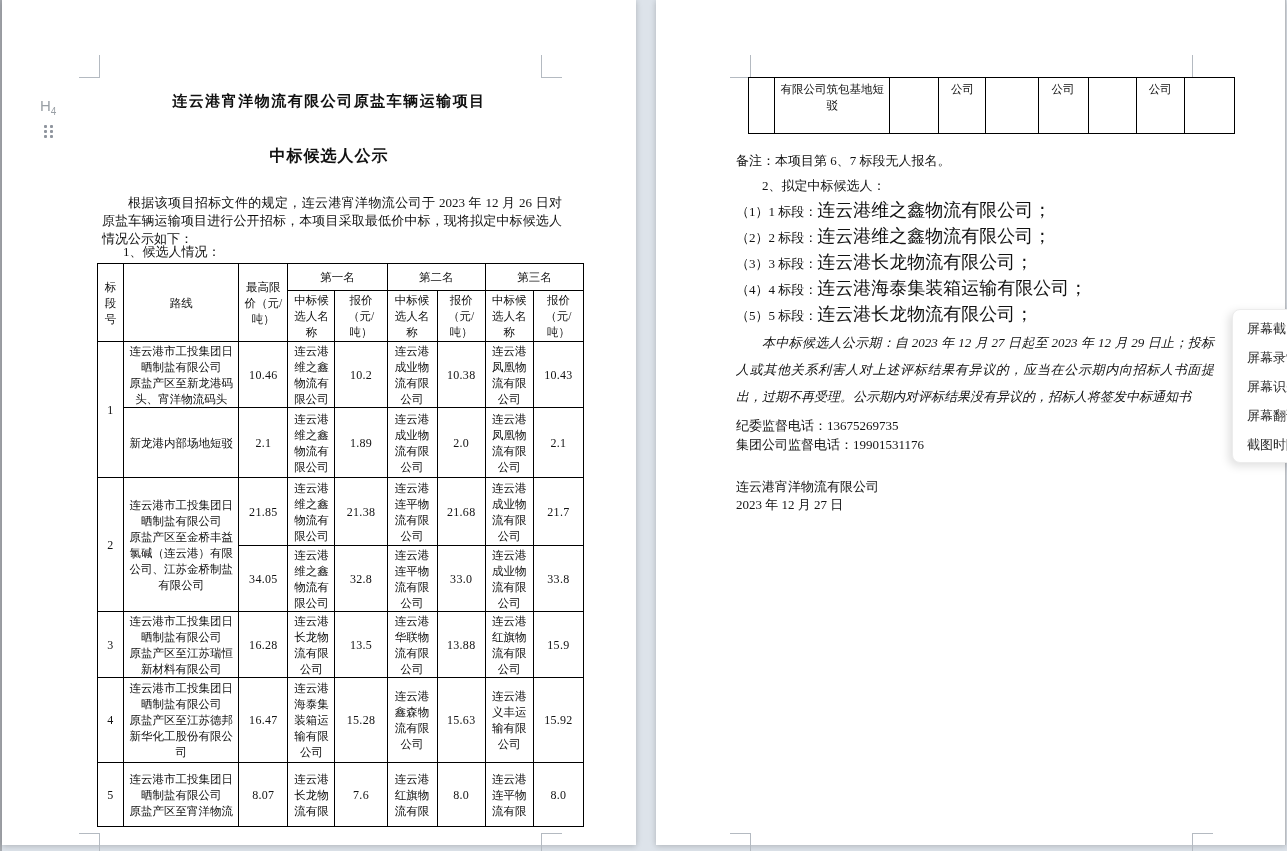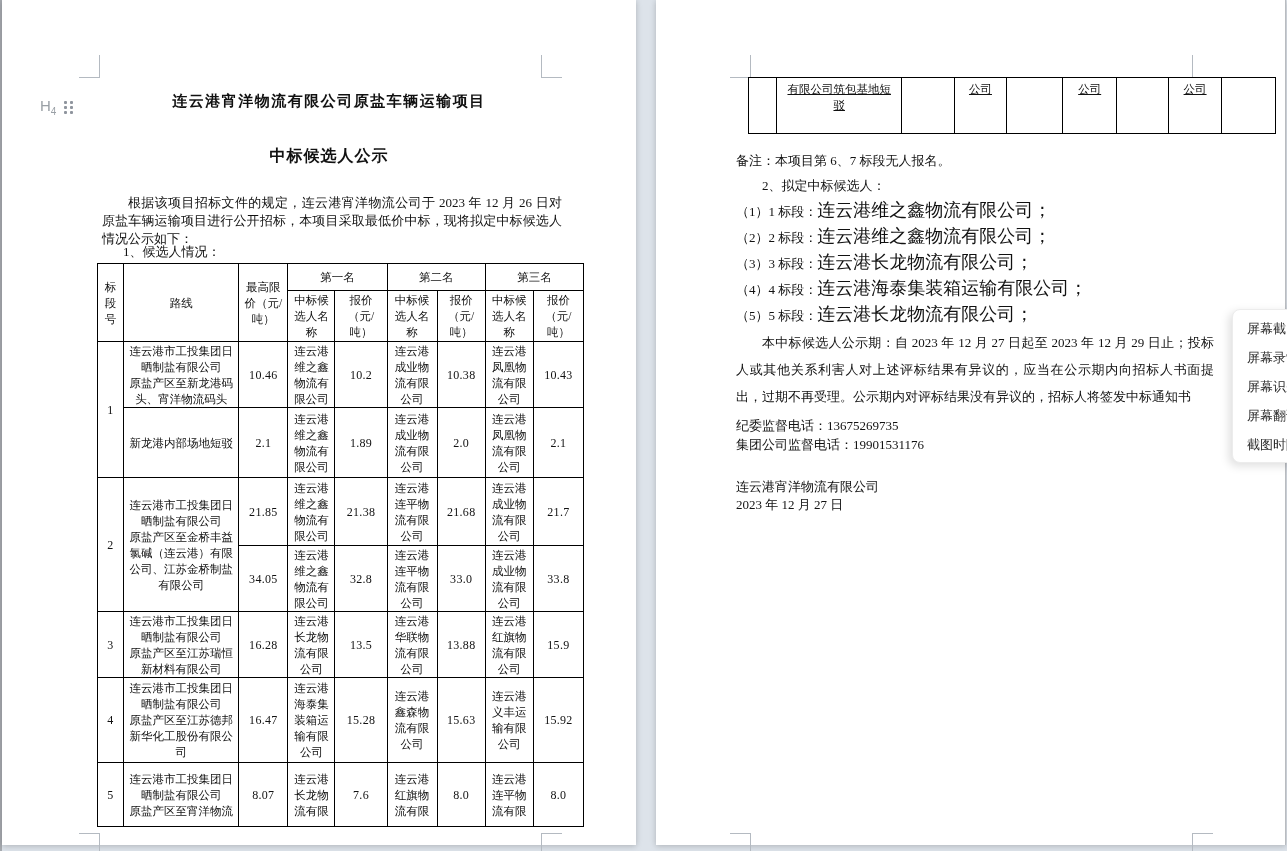--- a/index.html
+++ b/index.html
@@ -14,48 +14,48 @@
   .page-left{left:2px;width:634px;}
   .page-right{left:656px;width:629px;border-right:1px solid #b9bcc0;}
   
   .mark{position:absolute;width:20px;height:22px;}
   .mark.tl{border-right:1px solid #b4bac1;border-bottom:1px solid #b4bac1;}
   .mark.tr{border-left:1px solid #b4bac1;border-bottom:1px solid #b4bac1;}
   .mark.bl{border-right:1px solid #b4bac1;border-top:1px solid #b4bac1;height:17px;}
   .mark.br{border-left:1px solid #b4bac1;border-top:1px solid #b4bac1;height:17px;}
   
   .hmark{position:absolute;left:38px;top:97px;display:flex;align-items:center;gap:8px;color:#9aa0a6;
-         font-family:"Liberation Sans","DejaVu Sans",sans-serif;}
+         font-family:"Liberation Sans","DejaVu Sans",sans-serif;flex-direction:column;}
   .hmark .hlevel{font-size:15px;}
   .hmark .hlevel sub{font-size:10px;}
   .drag-dots{display:grid;grid-template-columns:3px 3px;grid-auto-rows:3px;gap:2px 3px;cursor:grab;}
   .drag-dots i{background:#8f959e;border-radius:1px;}
   
   .p1-title{position:absolute;left:97px;top:92px;width:460px;text-align:center;
             font-size:15px;font-weight:bold;letter-spacing:1.5px;}
   .p1-subtitle{position:absolute;left:97px;top:146px;width:460px;text-align:center;
                font-size:16px;font-weight:bold;letter-spacing:1px;}
   .p1-intro{position:absolute;left:95px;top:189px;width:460px;font-size:13px;line-height:18px;
             text-align:justify;text-indent:2em;margin:5px;}
   .p1-listhead{position:absolute;left:95px;top:243px;width:460px;font-size:13px;text-indent:2em;}
   
   table.bid{border-collapse:collapse;table-layout:fixed;position:absolute;background:#fff;}
   table.bid td,table.bid th{border:1px solid #000;padding:0 2px;text-align:center;vertical-align:middle;
        font-weight:normal;font-size:11.5px;line-height:16px;white-space:pre-line;overflow:hidden;}
   table.bid td.num{font-size:12px;letter-spacing:.3px;}
   #bid-table{left:95px;top:263px;width:487px;}
-  #cont-table{left:92px;top:77px;width:528px;text-decoration:underline;}
+  #cont-table{left:92px;top:77px;width:487px;}
   #cont-table td{vertical-align:top;padding-top:3px;}
   
   .p2-text{position:absolute;left:80px;top:148px;width:478px;font-size:13px;}
   .p2-note{line-height:25px;}
   .p2-subhead{line-height:25px;text-indent:2em;}
   .p2-item{line-height:25px;}
   .p2-item .val{font-size:18px;}
-  .p2-ann{margin:1px 0 0 0;line-height:27px;text-align:justify;text-indent:2em;}
+  .p2-ann{margin:1px 0 0 0;line-height:27px;text-align:justify;text-indent:2em;font-style:italic;}
   .p2-phones{margin-top:6px;line-height:19px;}
   .p2-sign{margin-top:24px;padding-right:20px;line-height:18px;}
   
   .capture-menu{position:absolute;left:1232px;top:309px;width:90px;height:154px;background:#fff;
       border:1px solid #ececec;border-radius:8px;box-shadow:-3px 3px 10px rgba(0,0,0,.13);
       padding:4px 0;box-sizing:border-box;
       font-family:"Liberation Sans","DejaVu Sans",sans-serif;}
   .capture-menu .menu-item{height:29px;line-height:29px;padding-left:14px;font-size:13px;color:#2b2b2b;
       white-space:nowrap;cursor:pointer;}
 </style>

